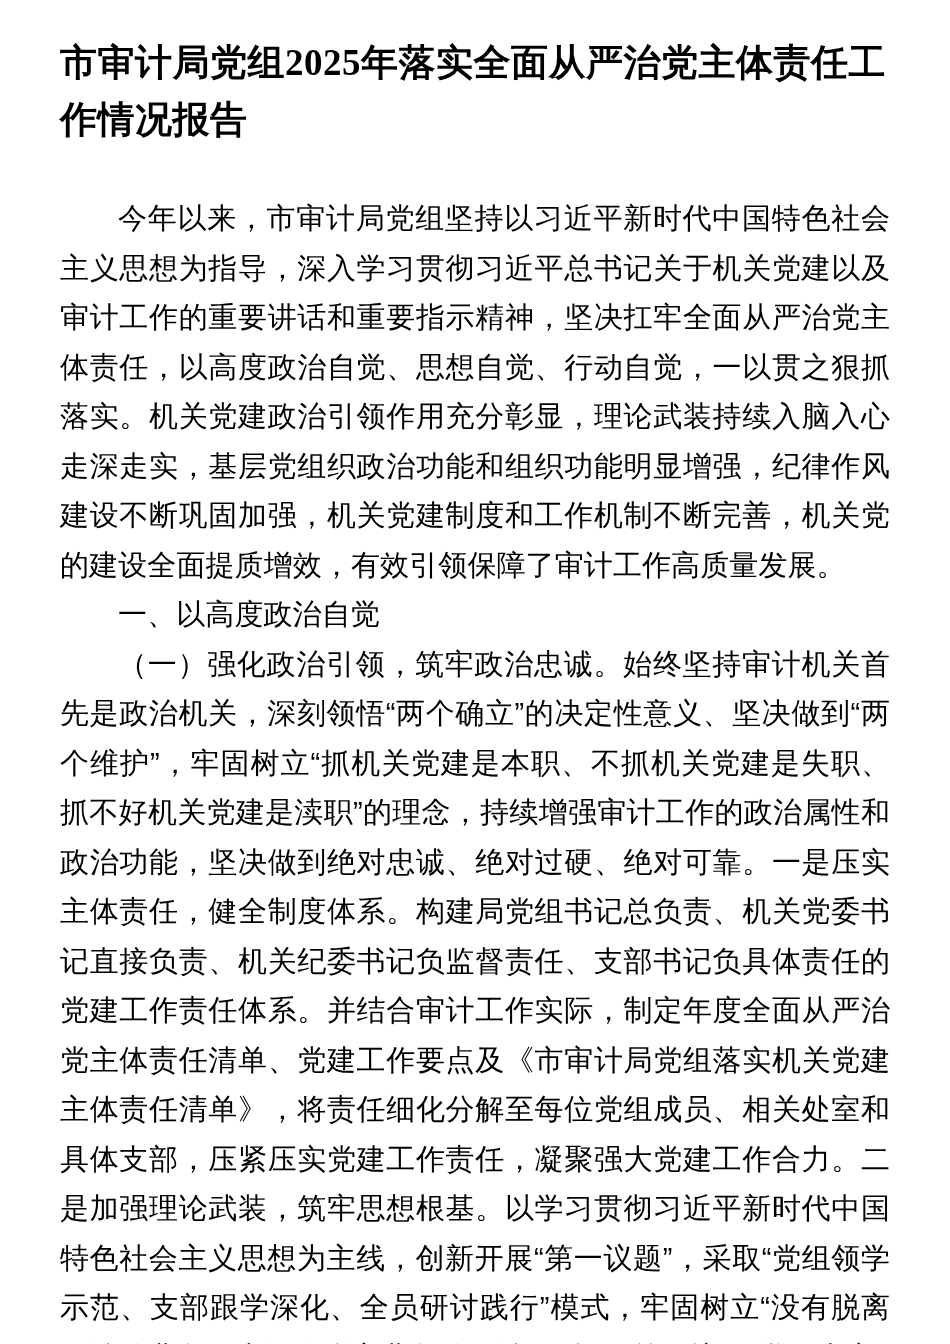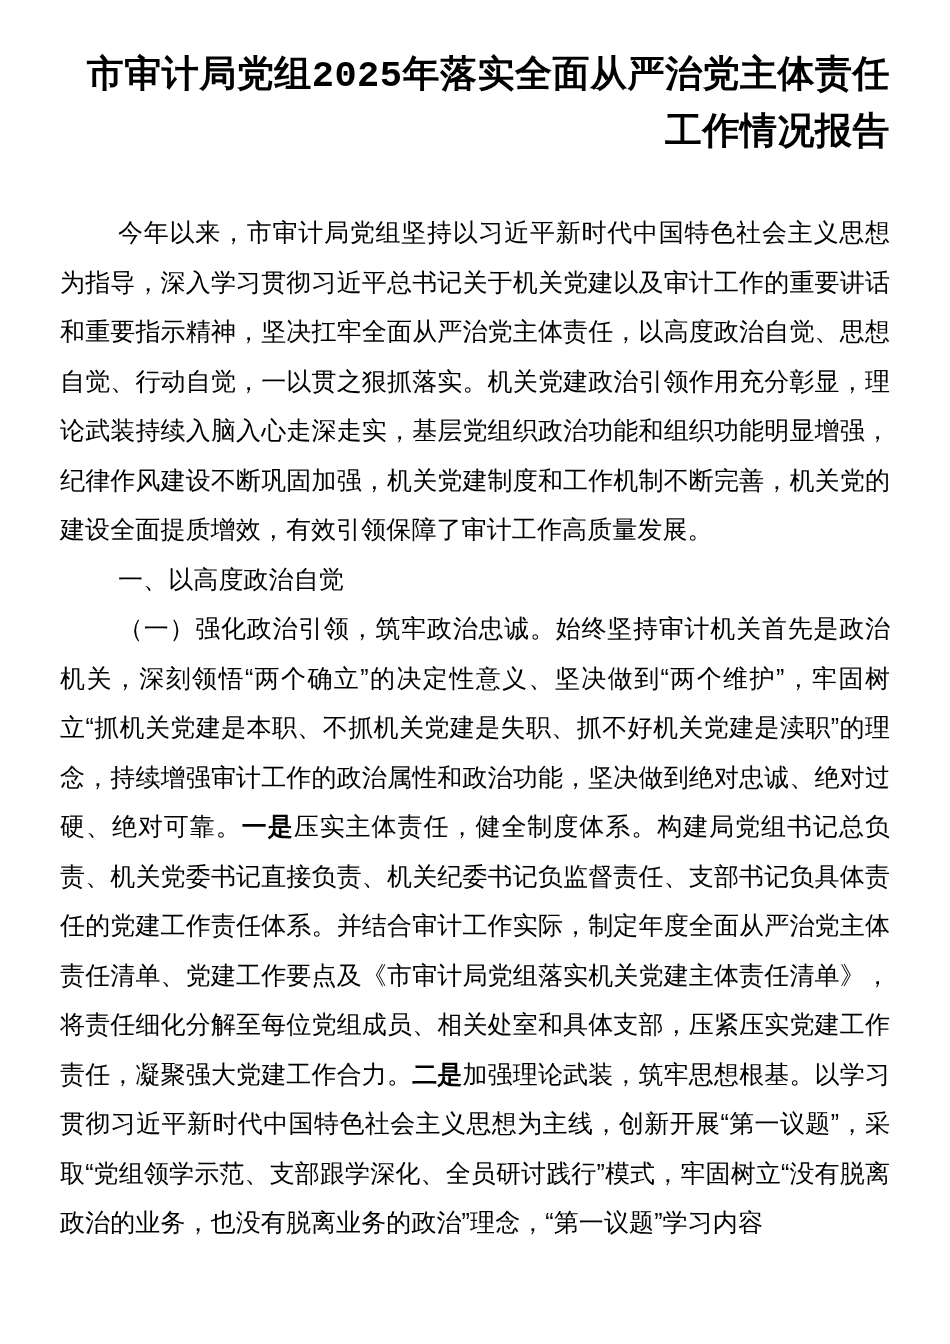--- a/index.html
+++ b/index.html
@@ -21,52 +21,52 @@
     width: 950px;
     height: 1344px;
     background: #ffffff;
     box-sizing: border-box;
     padding: 0 60px;
   }
 
   
   .doc-title {
     margin: 0;
-    padding-top: 48px;
-    text-align: right;
+    padding-top: 34px;
+    text-align: left;
     font-size: 37px;
     font-weight: 700;
     line-height: 57px;
     letter-spacing: 0.5px;
     word-break: break-all;
-    font-family: Liberation Mono, monospace;
+    font-family: Liberation Serif, serif;
   }
 
   
   .body-block {
     margin-top: 46px;
   }
 
   p.para {
     margin: 0;
-    font-size: 25px;
+    font-size: 29px;
     line-height: 49.5px;
     text-align: justify;
     text-justify: inter-ideograph;
     text-align-last: left;
     word-break: break-all;
     letter-spacing: 0.1px;
   }
 
   p.indent {
     text-indent: 58px;
   }
 
   b.em {
-    font-weight: 700;
+    font-weight: 400;
   }
 </style>
 </head>
 <body>
 
 <div class="page">
 
   <h1 class="doc-title">市审计局党组2025年落实全面从严治党主体责任工作情况报告</h1>
 
   <div class="body-block">

